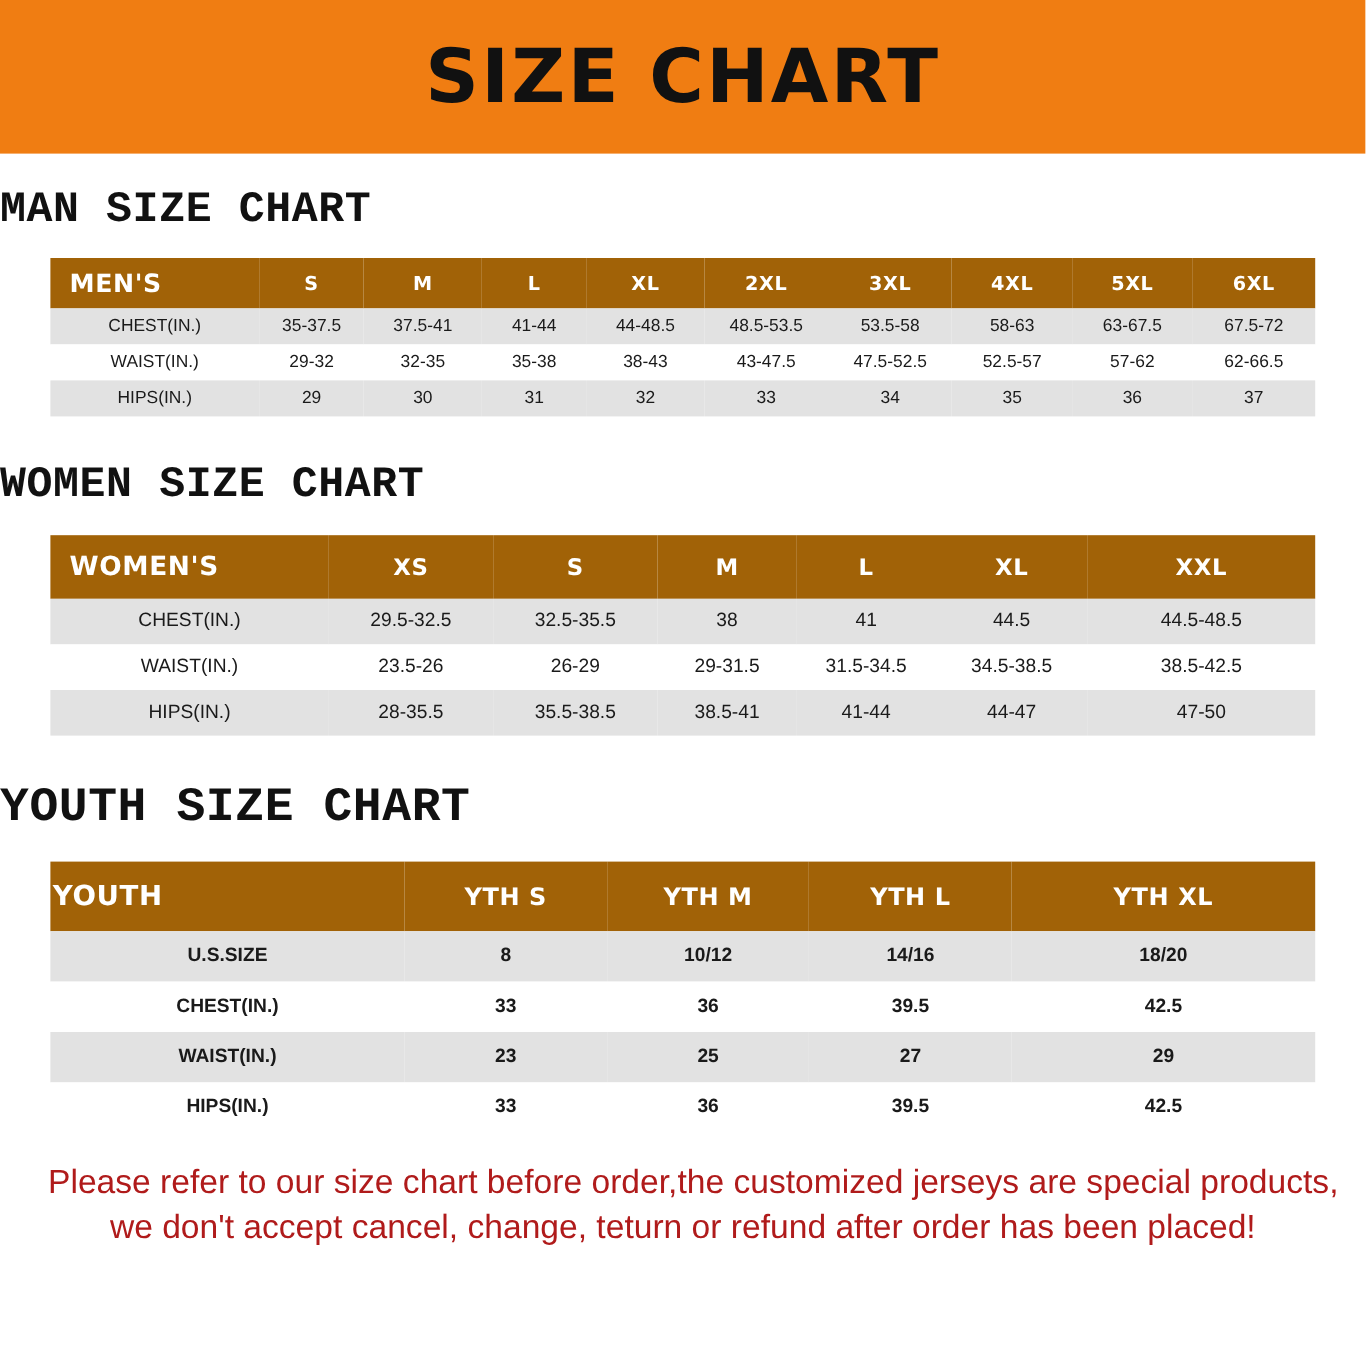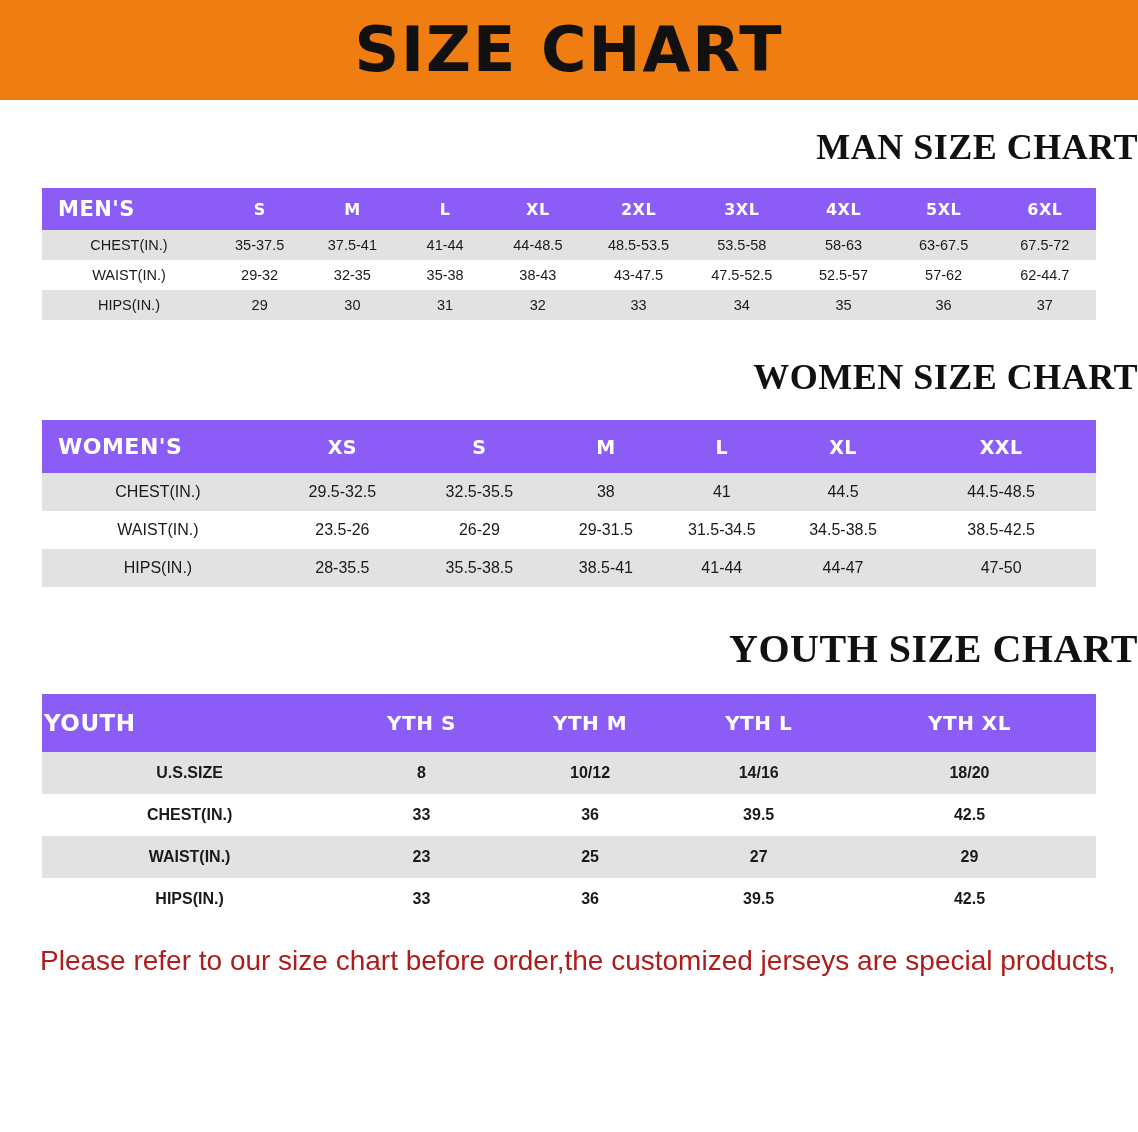--- a/index.html
+++ b/index.html
@@ -10,59 +10,58 @@
   body {
     width: 1138px;
     height: 1132px;
     background: #ffffff;
     font-family: "Liberation Sans", sans-serif;
     overflow: hidden;
   }
 
   
   .banner {
-    height: 100px;
+    height: 128px;
     background: #f07d12;
     display: flex;
     align-items: center;
     justify-content: center;
   }
   .banner-title {
     font-family: "DejaVu Sans", sans-serif;
     font-weight: bold;
     font-size: 62px;
     letter-spacing: 2px;
     color: #111111;
     line-height: 1;
   }
 
   
   .section-title {
-    text-align: right;
-    font-family: Liberation Serif, serif;
+    text-align: left;
+    font-family: Liberation Mono, monospace;
     font-weight: bold;
     color: #111111;
     letter-spacing: 0.5px;
-    margin-left: 36px;
   }
   .title-man    { font-size: 36px; margin-top: 26px; margin-bottom: 20px; }
   .title-women  { font-size: 36px; margin-top: 36px; margin-bottom: 22px; }
   .title-youth  { font-size: 40px; margin-top: 38px; margin-bottom: 22px; }
 
   
   .table-wrap {
     margin: 0 42px;
   }
   table {
     width: 100%;
     border-collapse: collapse;
     table-layout: fixed;
   }
   thead tr {
-    background: #8b5cf6;
+    background: #a16207;
     color: #ffffff;
   }
   thead th {
     font-family: "DejaVu Sans", sans-serif;
     font-weight: bold;
     padding: 9px 2px;
     text-align: center;
     font-size: 17px;
     letter-spacing: 0.5px;
   }
@@ -161,21 +160,21 @@
       <tr class="plain">
         <td class="label-col">WAIST(IN.)</td>
         <td>29-32</td>
         <td>32-35</td>
         <td>35-38</td>
         <td>38-43</td>
         <td>43-47.5</td>
         <td>47.5-52.5</td>
         <td>52.5-57</td>
         <td>57-62</td>
-        <td>62-44.7</td>
+        <td>62-66.5</td>
       </tr>
       <tr class="shade">
         <td class="label-col">HIPS(IN.)</td>
         <td>29</td>
         <td>30</td>
         <td>31</td>
         <td>32</td>
         <td>33</td>
         <td>34</td>
         <td>35</td>
@@ -288,13 +287,14 @@
         <td>36</td>
         <td>39.5</td>
         <td>42.5</td>
       </tr>
     </tbody>
   </table>
 </div>
 
 <div class="note">
   <div>Please refer to our size chart before order,the customized jerseys are special products,</div>
+  <div>we don't accept cancel, change, teturn or refund after order has been placed!</div>
 </div>
 
 </body></html>

